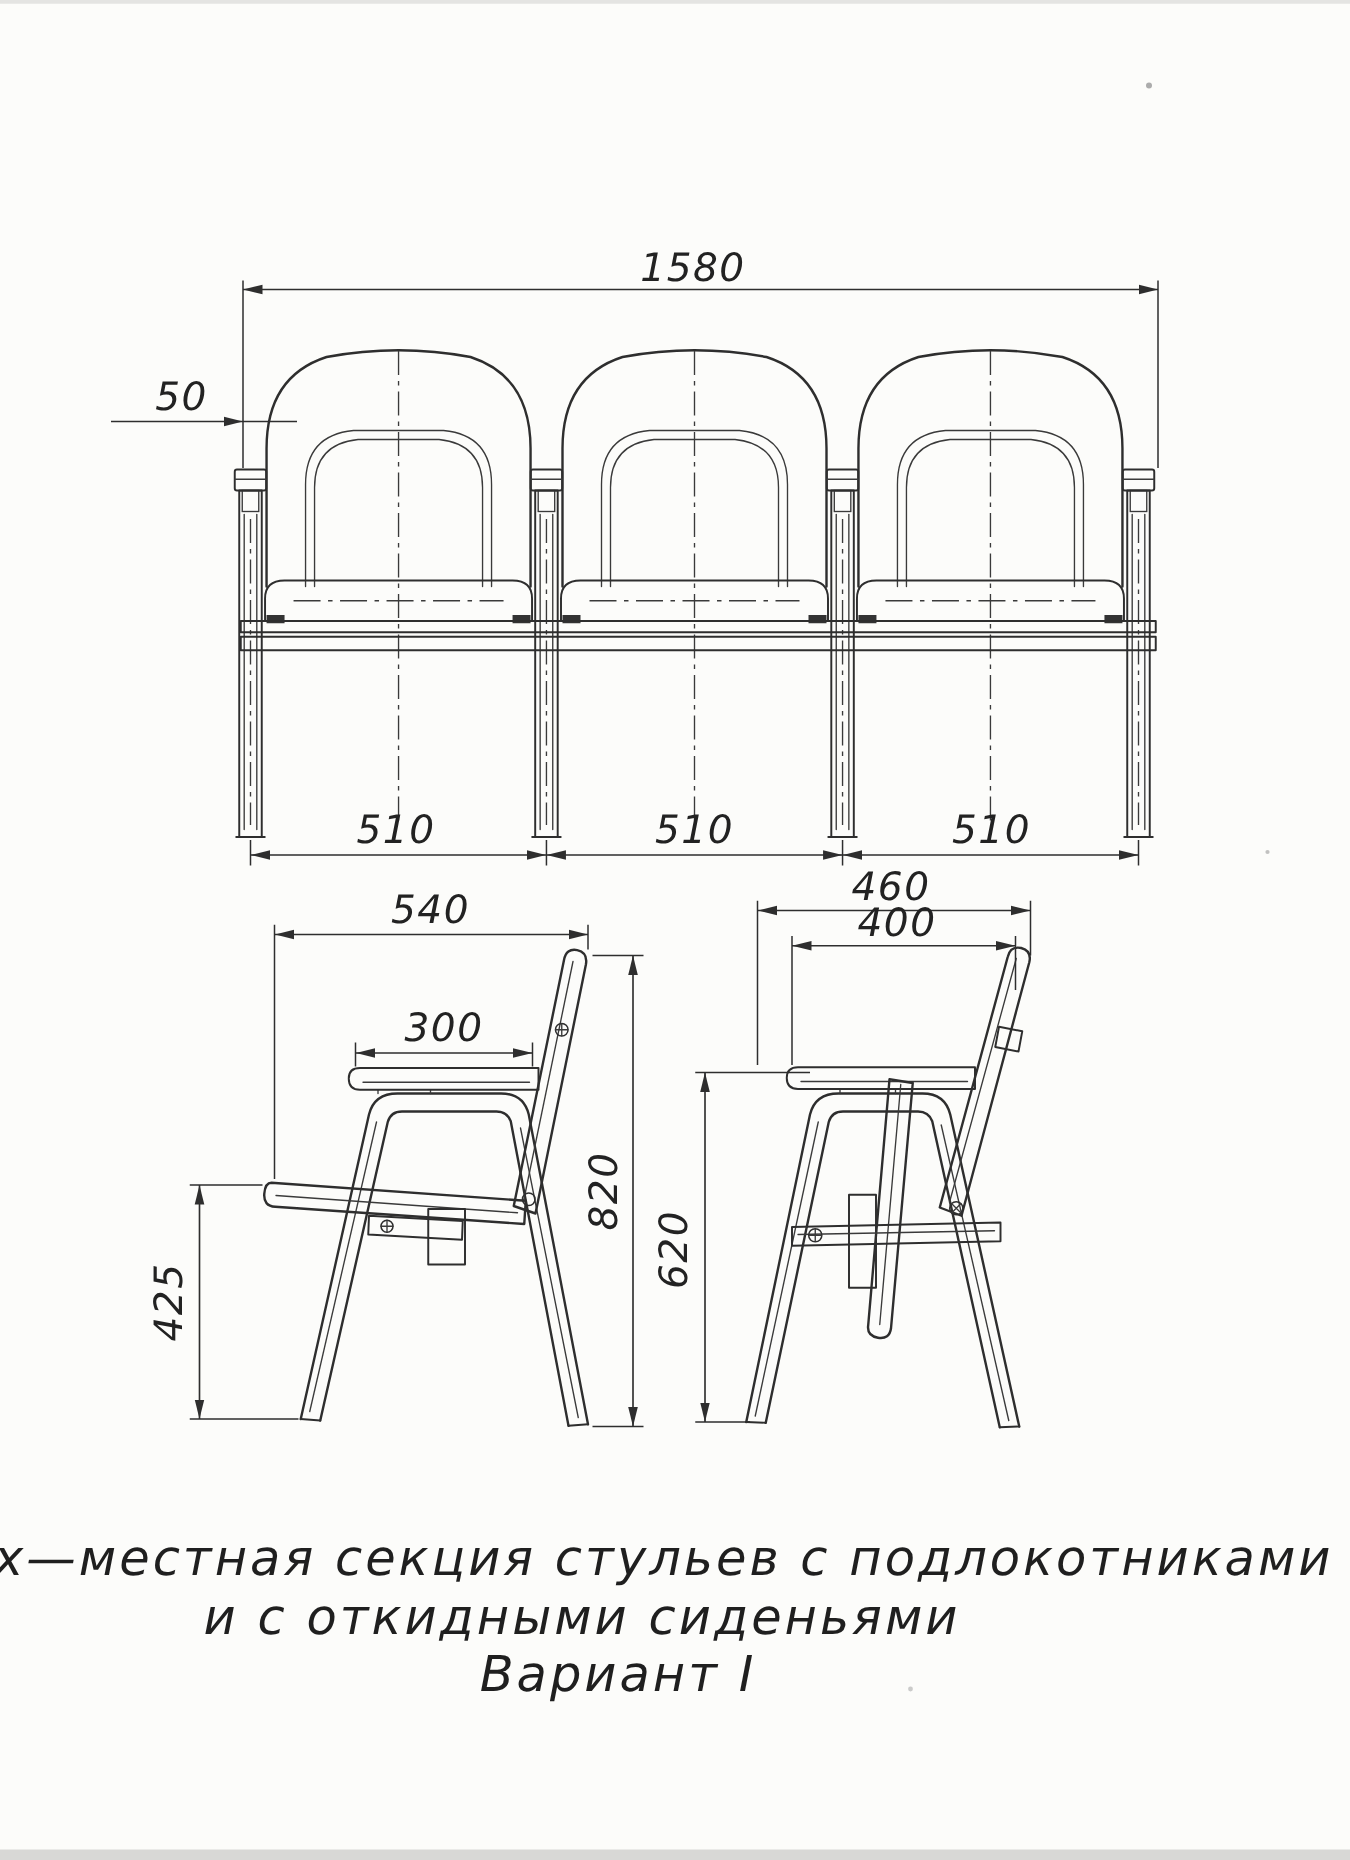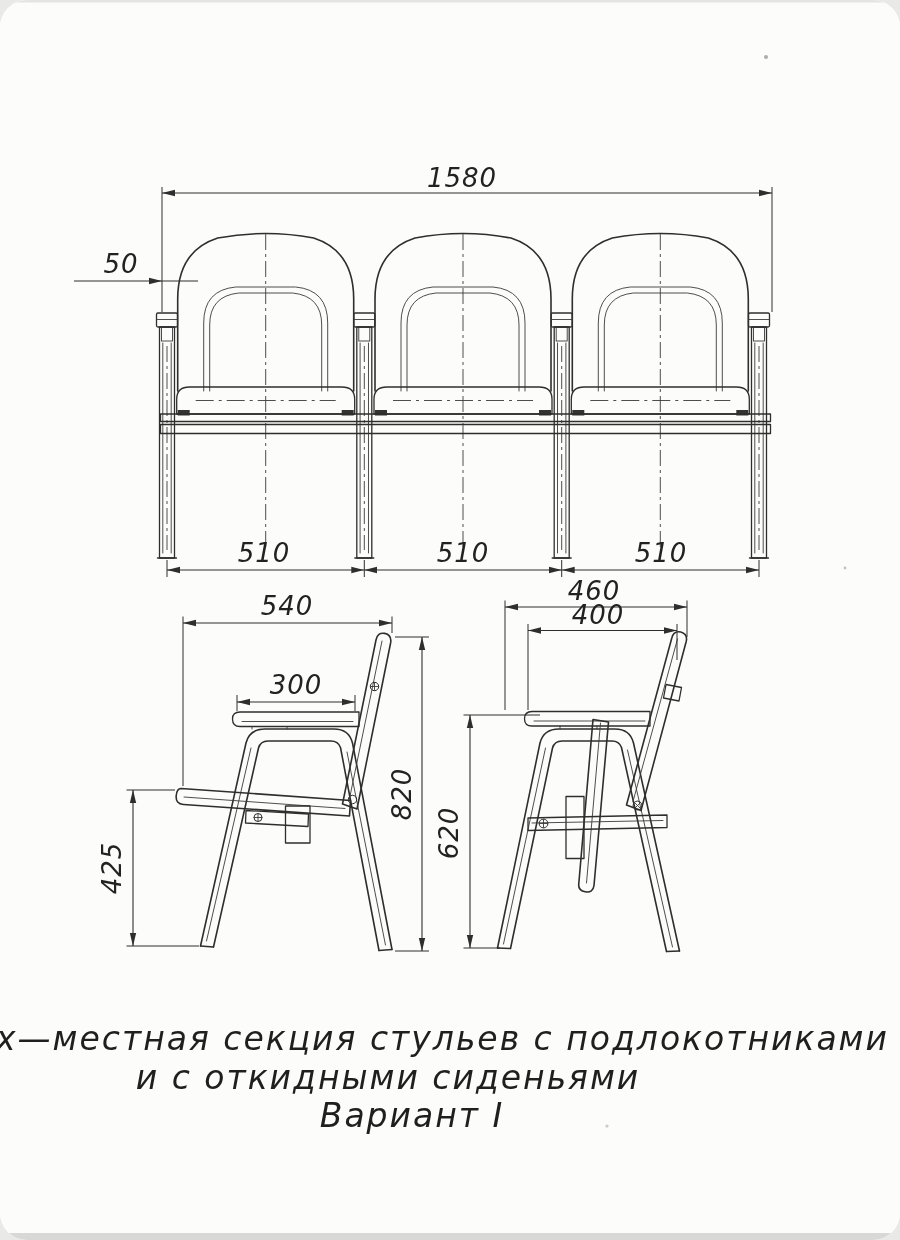--- a/index.html
+++ b/index.html
@@ -3,21 +3,20 @@
 <meta charset="utf-8">
 <style>
   html, body { margin: 0; padding: 0; background: #e9e9e7; }
   .page {
     position: relative;
     width: 900px;
     height: 1240px;
     margin: 0 auto;
     background: #fcfcfa;
     overflow: hidden;
-    border-radius: 27px;
   }
   svg { display: block; }
   .outline   { fill: none; stroke: #2e2e2e; stroke-width: 1.6; stroke-linecap: round; stroke-linejoin: round; }
   .outline2  { fill: none; stroke: #2e2e2e; stroke-width: 1.3; stroke-linecap: round; stroke-linejoin: round; }
   .detail    { fill: none; stroke: #3a3a3a; stroke-width: 0.9; stroke-linecap: round; }
   .centerln  { fill: none; stroke: #3a3a3a; stroke-width: 0.9; stroke-dasharray: 16 4 3 4; }
   .dashmid   { fill: none; stroke: #3a3a3a; stroke-width: 0.9; stroke-dasharray: 18 5 3 5; }
   .dimline   { fill: none; stroke: #2e2e2e; stroke-width: 1.1; }
   .extline   { fill: none; stroke: #2e2e2e; stroke-width: 1.0; }
   .dimtext {

